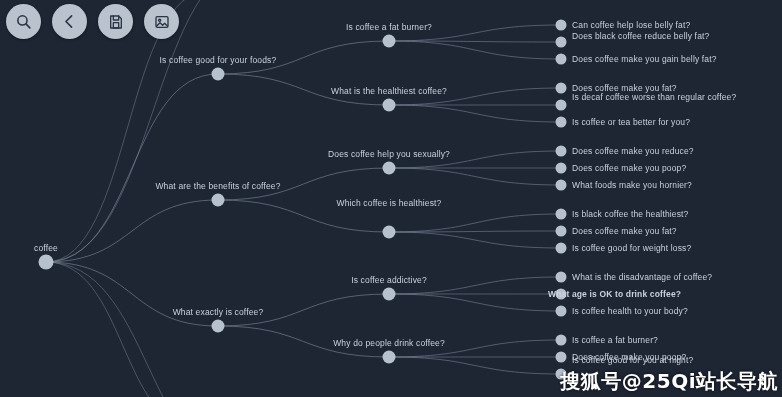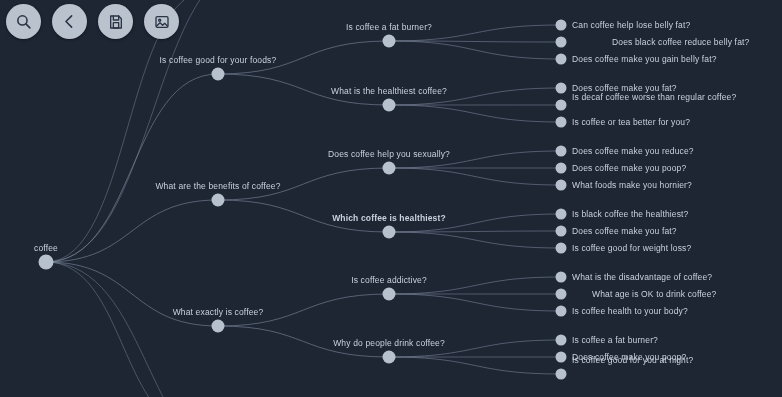--- a/index.html
+++ b/index.html
@@ -161,29 +161,29 @@
       <div class="node-label above" style="left: 218px; top: 191px;">What are the benefits of coffee?</div>
       <div class="node-dot branch" style="left: 218px; top: 326px;"></div>
       <div class="node-label above" style="left: 218px; top: 317px;">What exactly is coffee?</div>
       <div class="node-dot mid" style="left: 389px; top: 41px;"></div>
       <div class="node-label above" style="left: 389px; top: 32px;">Is coffee a fat burner?</div>
       <div class="node-dot mid" style="left: 389px; top: 105px;"></div>
       <div class="node-label above" style="left: 389px; top: 96px;">What is the healthiest coffee?</div>
       <div class="node-dot mid" style="left: 389px; top: 168px;"></div>
       <div class="node-label above" style="left: 389px; top: 159px;">Does coffee help you sexually?</div>
       <div class="node-dot mid" style="left: 389px; top: 232px;"></div>
-      <div class="node-label above" style="left: 389px; top: 223px; font-weight: bold;">Which coffee is healthiest?</div>
+      <div class="node-label above" style="left: 389px; top: 208px;">Which coffee is healthiest?</div>
       <div class="node-dot mid" style="left: 389px; top: 294px;"></div>
       <div class="node-label above" style="left: 389px; top: 285px;">Is coffee addictive?</div>
       <div class="node-dot mid" style="left: 389px; top: 357px;"></div>
       <div class="node-label above" style="left: 389px; top: 348px;">Why do people drink coffee?</div>
       <div class="node-dot leaf" style="left: 561px; top: 25px;"></div>
       <div class="node-label right" style="left: 572px; top: 25px;">Can coffee help lose belly fat?</div>
       <div class="node-dot leaf" style="left: 561px; top: 42px;"></div>
-      <div class="node-label right" style="left: 572px; top: 42px; margin-left: 40px;">Does black coffee reduce belly fat?</div>
+      <div class="node-label right" style="left: 572px; top: 36px;">Does black coffee reduce belly fat?</div>
       <div class="node-dot leaf" style="left: 561px; top: 59px;"></div>
       <div class="node-label right" style="left: 572px; top: 59px;">Does coffee make you gain belly fat?</div>
       <div class="node-dot leaf" style="left: 561px; top: 88px;"></div>
       <div class="node-label right" style="left: 572px; top: 88px;">Does coffee make you fat?</div>
       <div class="node-dot leaf" style="left: 561px; top: 105px;"></div>
       <div class="node-label right" style="left: 572px; top: 97px;">Is decaf coffee worse than regular coffee?</div>
       <div class="node-dot leaf" style="left: 561px; top: 122px;"></div>
       <div class="node-label right" style="left: 572px; top: 122px;">Is coffee or tea better for you?</div>
       <div class="node-dot leaf" style="left: 561px; top: 151px;"></div>
       <div class="node-label right" style="left: 572px; top: 151px;">Does coffee make you reduce?</div>
@@ -193,24 +193,25 @@
       <div class="node-label right" style="left: 572px; top: 185px;">What foods make you hornier?</div>
       <div class="node-dot leaf" style="left: 561px; top: 214px;"></div>
       <div class="node-label right" style="left: 572px; top: 214px;">Is black coffee the healthiest?</div>
       <div class="node-dot leaf" style="left: 561px; top: 231px;"></div>
       <div class="node-label right" style="left: 572px; top: 231px;">Does coffee make you fat?</div>
       <div class="node-dot leaf" style="left: 561px; top: 248px;"></div>
       <div class="node-label right" style="left: 572px; top: 248px;">Is coffee good for weight loss?</div>
       <div class="node-dot leaf" style="left: 561px; top: 277px;"></div>
       <div class="node-label right" style="left: 572px; top: 277px;">What is the disadvantage of coffee?</div>
       <div class="node-dot leaf" style="left: 561px; top: 294px;"></div>
-      <div class="node-label right" style="left: 592px; top: 294px;">What age is OK to drink coffee?</div>
+      <div class="node-label right" style="left: 548px; top: 294px; font-weight: bold;">What age is OK to drink coffee?</div>
       <div class="node-dot leaf" style="left: 561px; top: 311px;"></div>
       <div class="node-label right" style="left: 572px; top: 311px;">Is coffee health to your body?</div>
       <div class="node-dot leaf" style="left: 561px; top: 340px;"></div>
       <div class="node-label right" style="left: 572px; top: 340px;">Is coffee a fat burner?</div>
       <div class="node-dot leaf" style="left: 561px; top: 357px;"></div>
       <div class="node-label right" style="left: 572px; top: 357px;">Does coffee make you poop?</div>
       <div class="node-dot leaf" style="left: 561px; top: 374px;"></div>
       <div class="node-label right" style="left: 572px; top: 360px;">Is coffee good for you at night?</div>
     </div>
 
+  <div class="watermark">搜狐号@25Qi站长导航</div>
 </div>
 
 </body></html>

